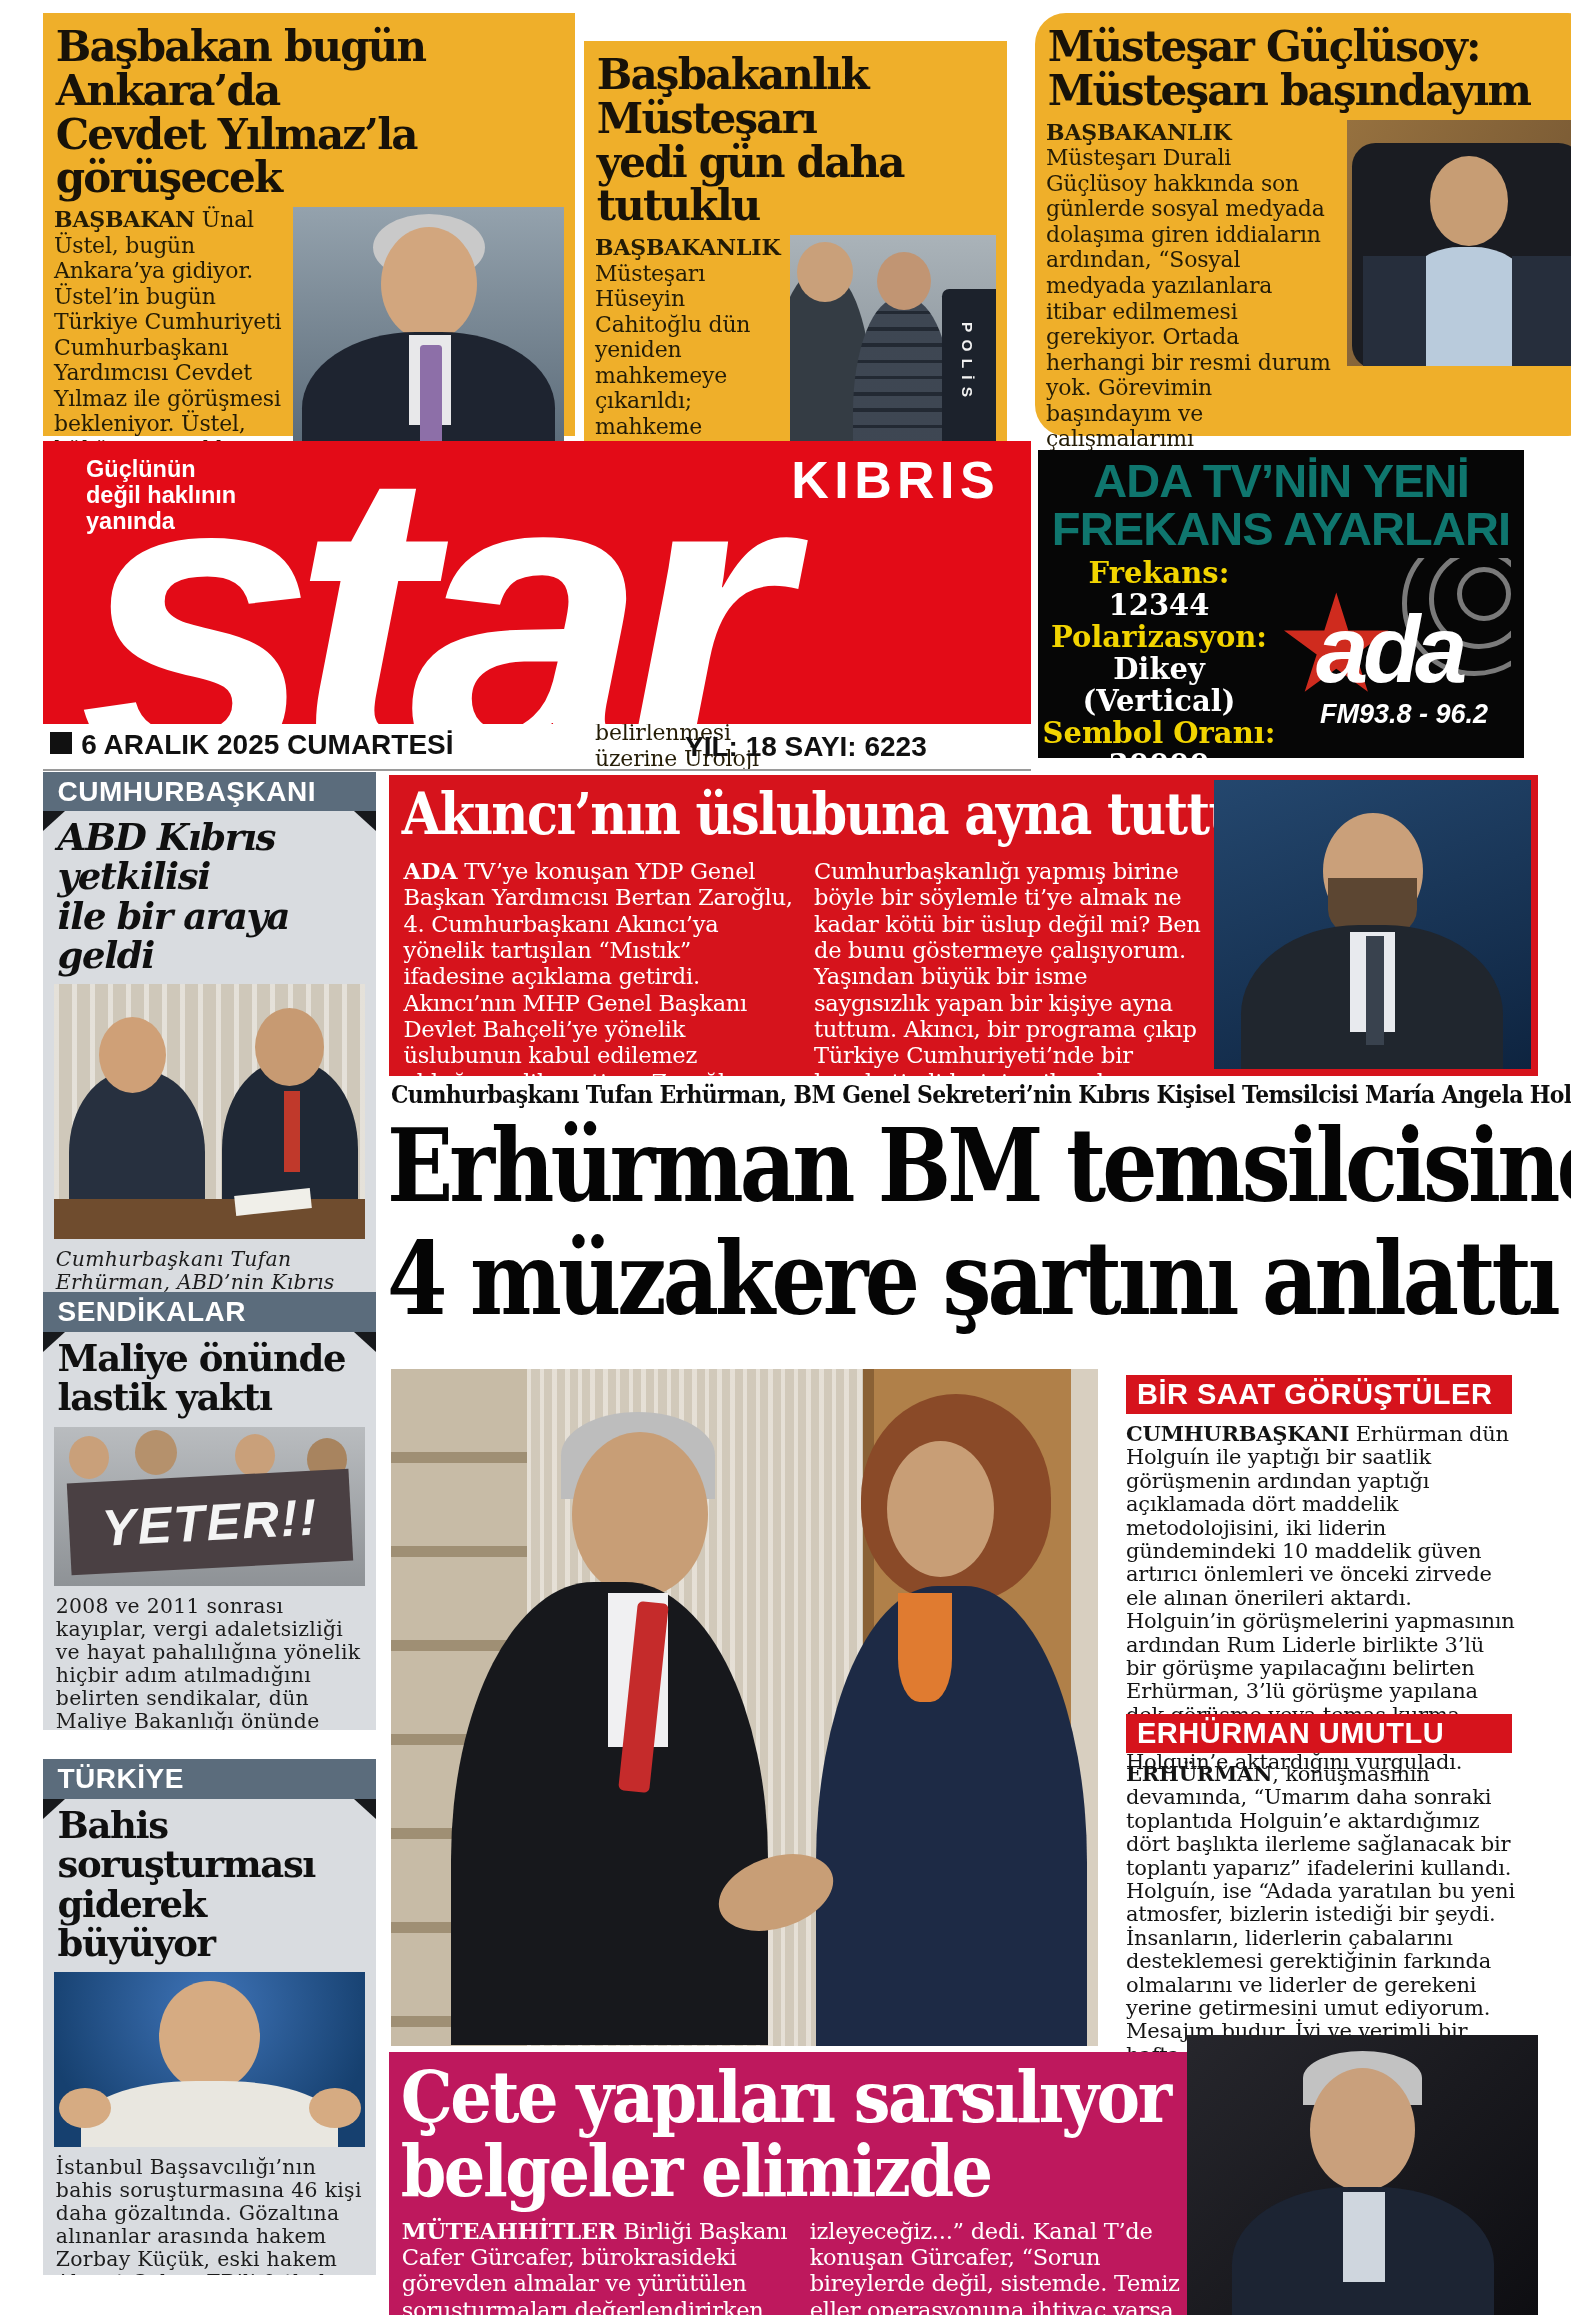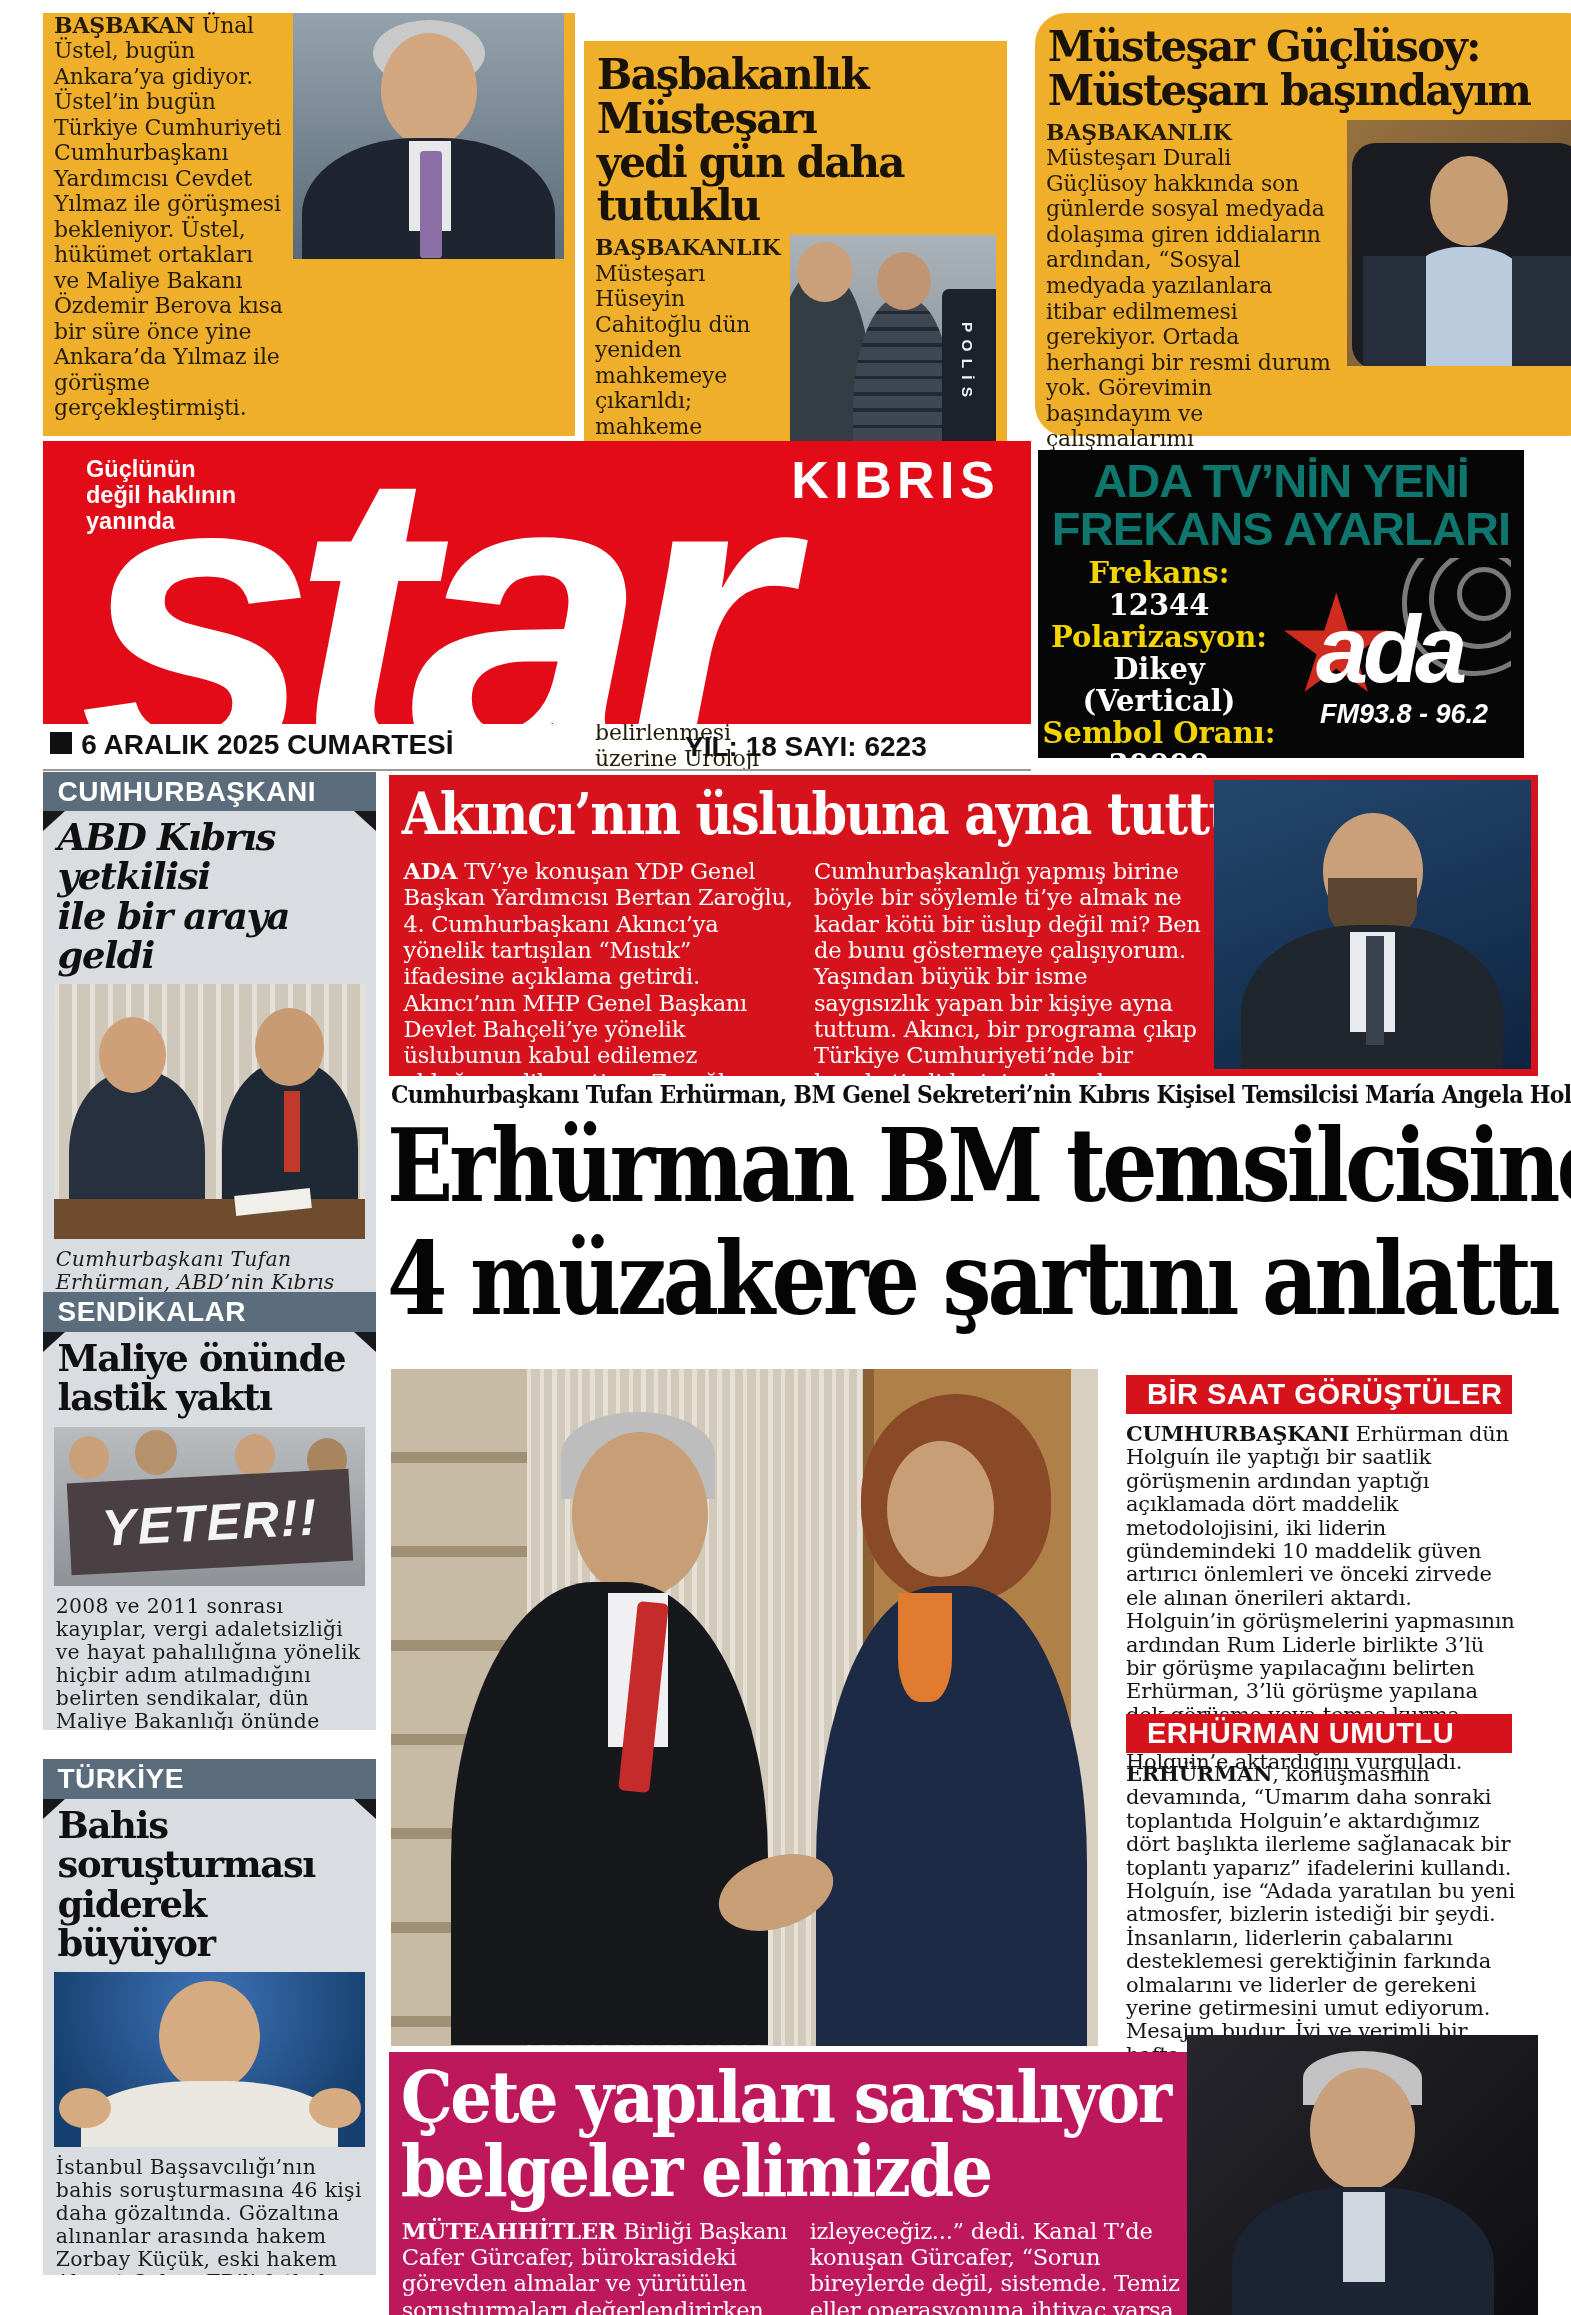--- a/index.html
+++ b/index.html
@@ -173,21 +173,21 @@
   #ph7 .wface { left:496px; top:72px; width:107px; height:136px; background:#c89e76; z-index:1; }
   #ph7 .wt { left:425px; top:217px; width:271px; height:460px; background:#1d2a45; z-index:1; }
   #ph7 .scarf { left:507px; top:224px; width:54px; height:109px; background:#e07b30; z-index:2;
                 border-radius:0 0 40% 40%; }
   #ph7 .hands { position:absolute; left:326px; top:488px; width:118px; height:71px;
                 background:#c89e76; border-radius:50%; transform:rotate(-18deg); z-index:3; }
 
   
   .rbar { position:absolute; left:1126px; width:386px; height:39px; background:#d6131c;
           color:#fff; font-family:"Liberation Sans",sans-serif; font-weight:bold;
-          font-size:29px; line-height:39px; padding-left:21px; letter-spacing:0.5px; }
+          font-size:29px; line-height:39px; padding-left:11px; letter-spacing:0.5px; }
   .rbody { position:absolute; left:1126px; width:393px; font-family:"DejaVu Serif",serif;
            font-size:21px; line-height:1.115; color:#141414; letter-spacing:-0.2px; }
   .rbody b { font-weight:bold; }
   #rbar1 { top:1375px; } #rbody1 { top:1422px; }
   #rbar2 { top:1714px; } #rbody2 { top:1762px; }
 
   #ph8 { position:absolute; left:1187px; top:2035px; width:351px; height:280px;
          background:linear-gradient(135deg,#26262c,#0e0e12); z-index:4; }
   #ph8 .face { left:123px; top:33px; width:105px; height:123px; background:#c9a07c; }
   #ph8 .hair { left:116px; top:16.3px; width:119px; height:54px; background:#c2c2c2; border-radius:50% 50% 0 0; }
@@ -204,20 +204,24 @@
   #blue-cols .c { flex:1 1 0; color:#fff; font-family:"DejaVu Serif",serif; font-size:22.6px;
                   line-height:1.16; letter-spacing:-0.3px; }
   #blue-cols b { font-weight:bold; }
 </style>
 </head>
 <body>
 
 <div id="page">
 
   <div class="ybox" id="ybox1">
+    <h2>
+      <div>Başbakan bugün Ankara’da</div>
+      <div>Cevdet Yılmaz’la görüşecek</div>
+    </h2>
     <div class="cols">
       <div class="btxt"><b>BAŞBAKAN</b> <span>Ünal Üstel, bugün Ankara’ya gidiyor. Üstel’in bugün Türkiye Cumhuriyeti Cumhurbaşkanı Yardımcısı Cevdet Yılmaz ile görüşmesi bekleniyor. Üstel, hükümet ortakları ve Maliye Bakanı Özdemir Berova kısa bir süre önce yine Ankara’da Yılmaz ile görüşme gerçekleştirmişti.</span></div>
       <div class="ph" id="ph1">
         <div class="h hair"></div>
         <div class="h face"></div>
         <div class="t suit"></div>
         <div class="shirt" style="position:absolute"></div>
         <div class="tie" style="position:absolute"></div>
       </div>
     </div>

